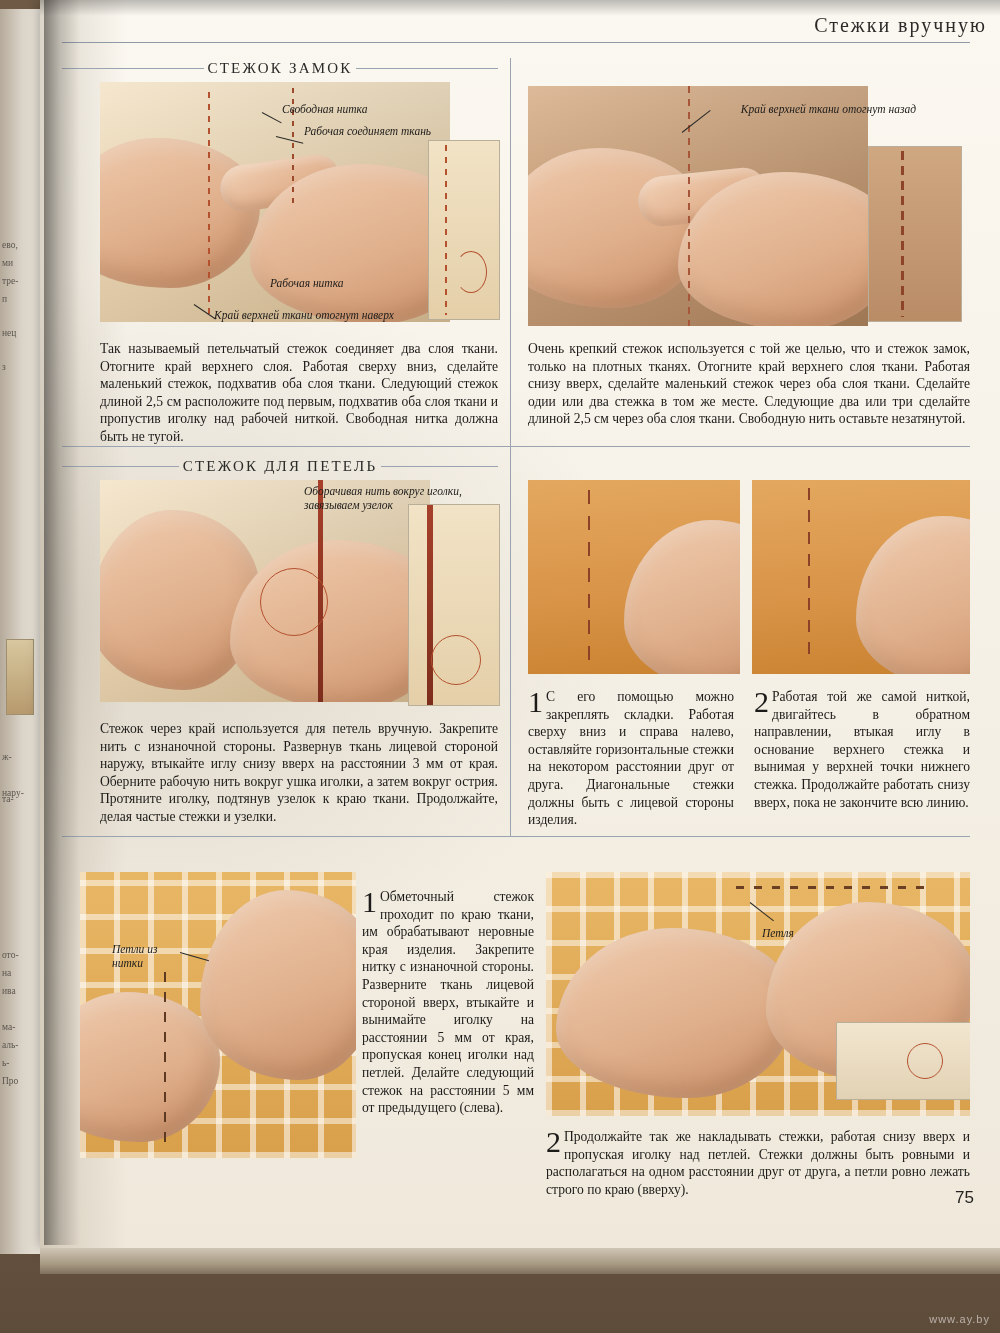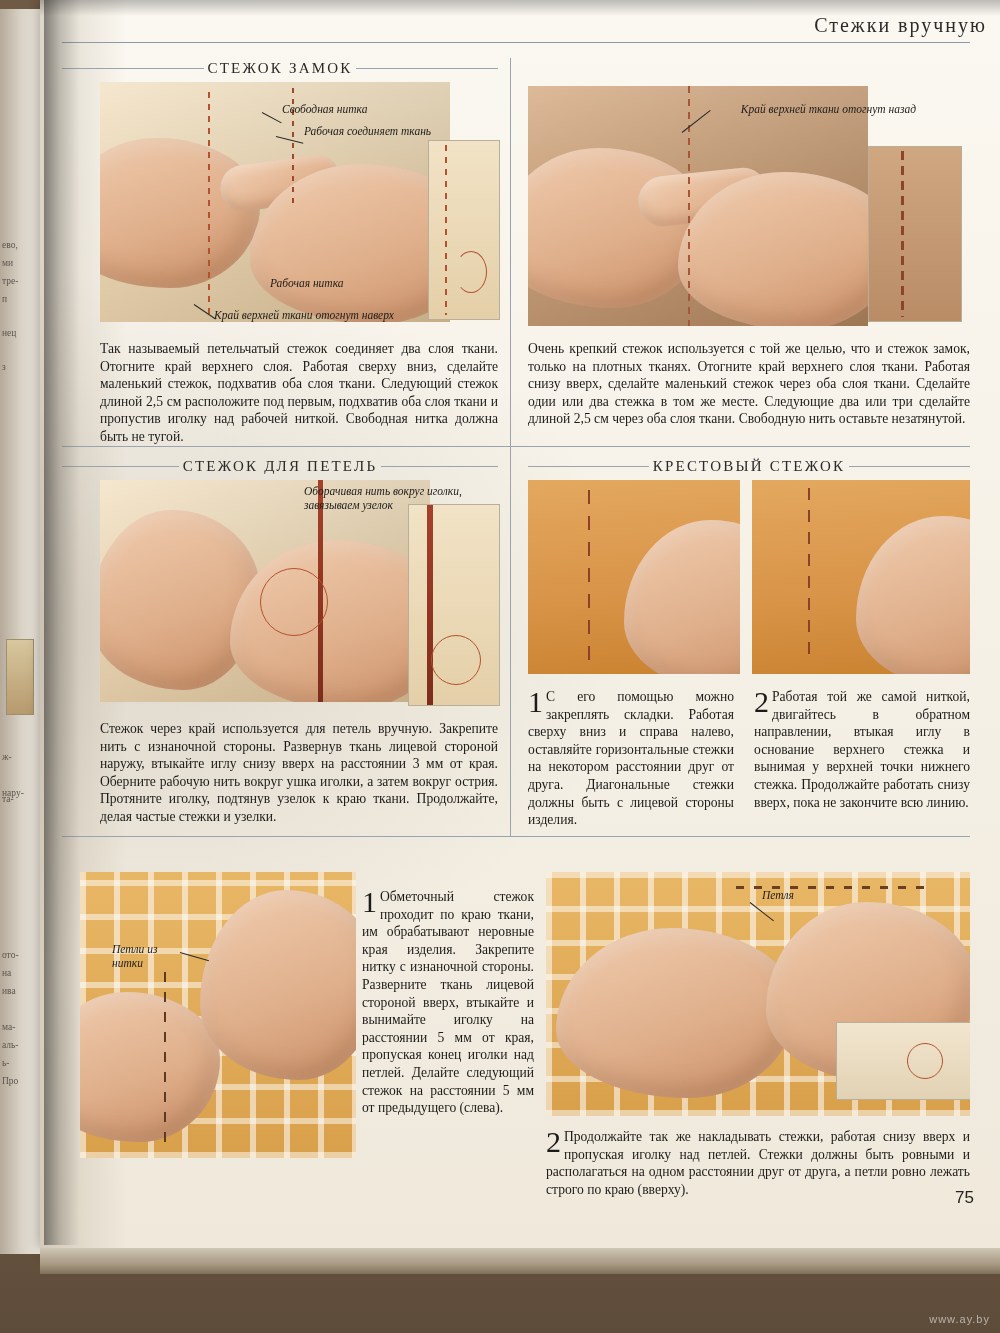--- a/index.html
+++ b/index.html
@@ -346,25 +346,20 @@
 
       <div class="inset-box" style="left:346px; top:458px; width:90px; height:200px;">
         <div class="stitch-line" style="left:18px; top:0px; height:200px; width:6px; background:linear-gradient(180deg,#a6402a,#7d2d1c);"></div>
         <div class="thread" style="left:22px; top:130px; width:48px; height:48px;"></div>
       </div>
 
       <div class="callout" style="left:242px; top:438px; width:190px;">Оборачивая нить вокруг иголки, завязываем узелок</div>
 
       <div class="body" style="left:38px; top:674px; width:398px;">Стежок через край используется для петель вручную. Закрепите нить с изнаночной стороны. Развернув ткань лицевой стороной наружу, втыкайте иглу снизу вверх на расстоянии 3 мм от края. Оберните рабочую нить вокруг ушка иголки, а затем вокруг острия. Протяните иголку, подтянув узелок к краю ткани. Продолжайте, делая частые стежки и узелки.</div>
 
-      <div class="sec-title" style="left:466px; top:412px; width:442px;">
-        <span class="rule"></span>
-        <span class="lbl">КРЕСТОВЫЙ СТЕЖОК</span>
-        <span class="rule"></span>
-      </div>
 
       <div class="photo ph-orange2" style="left:466px; top:434px; width:212px; height:194px;">
         <div class="hand" style="left:96px; top:40px; width:180px; height:170px;"></div>
         <div class="stitch-line" style="left:60px; top:10px; height:172px; width:2px; background:repeating-linear-gradient(180deg,#8d4228 0 14px, rgba(0,0,0,0) 14px 26px);"></div>
       </div>
 
       <div class="photo ph-orange2" style="left:690px; top:434px; width:218px; height:194px;">
         <div class="hand" style="left:104px; top:36px; width:180px; height:172px;"></div>
         <div class="stitch-line" style="left:56px; top:8px; height:176px; width:2px; background:repeating-linear-gradient(180deg,#8d4228 0 12px, rgba(0,0,0,0) 12px 22px);"></div>
       </div>
@@ -392,21 +387,21 @@
 
       <div class="photo ph-check" style="left:484px; top:826px; width:424px; height:244px;">
         <div class="hand" style="left:10px; top:56px; width:240px; height:170px;"></div>
         <div class="hand" style="left:220px; top:30px; width:210px; height:180px;"></div>
         <div class="stitch-line" style="left:190px; top:14px; width:190px; height:3px; background:repeating-linear-gradient(90deg,#6b3f24 0 8px, rgba(0,0,0,0) 8px 18px);"></div>
         <div class="inset-box" style="left:290px; top:150px; width:134px; height:76px; background:linear-gradient(180deg,#f2e6cf,#e2d2b4);">
           <div class="thread" style="left:70px; top:20px; width:34px; height:34px;"></div>
         </div>
       </div>
 
-      <div class="callout" style="left:700px; top:842px;">Петля</div>
+      <div class="callout" style="left:700px; top:880px;">Петля</div>
       <div class="leader" style="left:688px; top:856px; width:30px; transform:rotate(38deg);"></div>
 
       <div class="step" style="left:484px; top:1082px; width:424px;">
         <span class="stepnum">2</span><span>Продолжайте так же накладывать стежки, работая снизу вверх и пропуская иголку над петлей. Стежки должны быть ровными и располагаться на одном расстоянии друг от друга, а петли ровно лежать строго по краю (вверху).</span>
       </div>
 
     </div>
 
     <div class="folio">75</div>
   </div>

